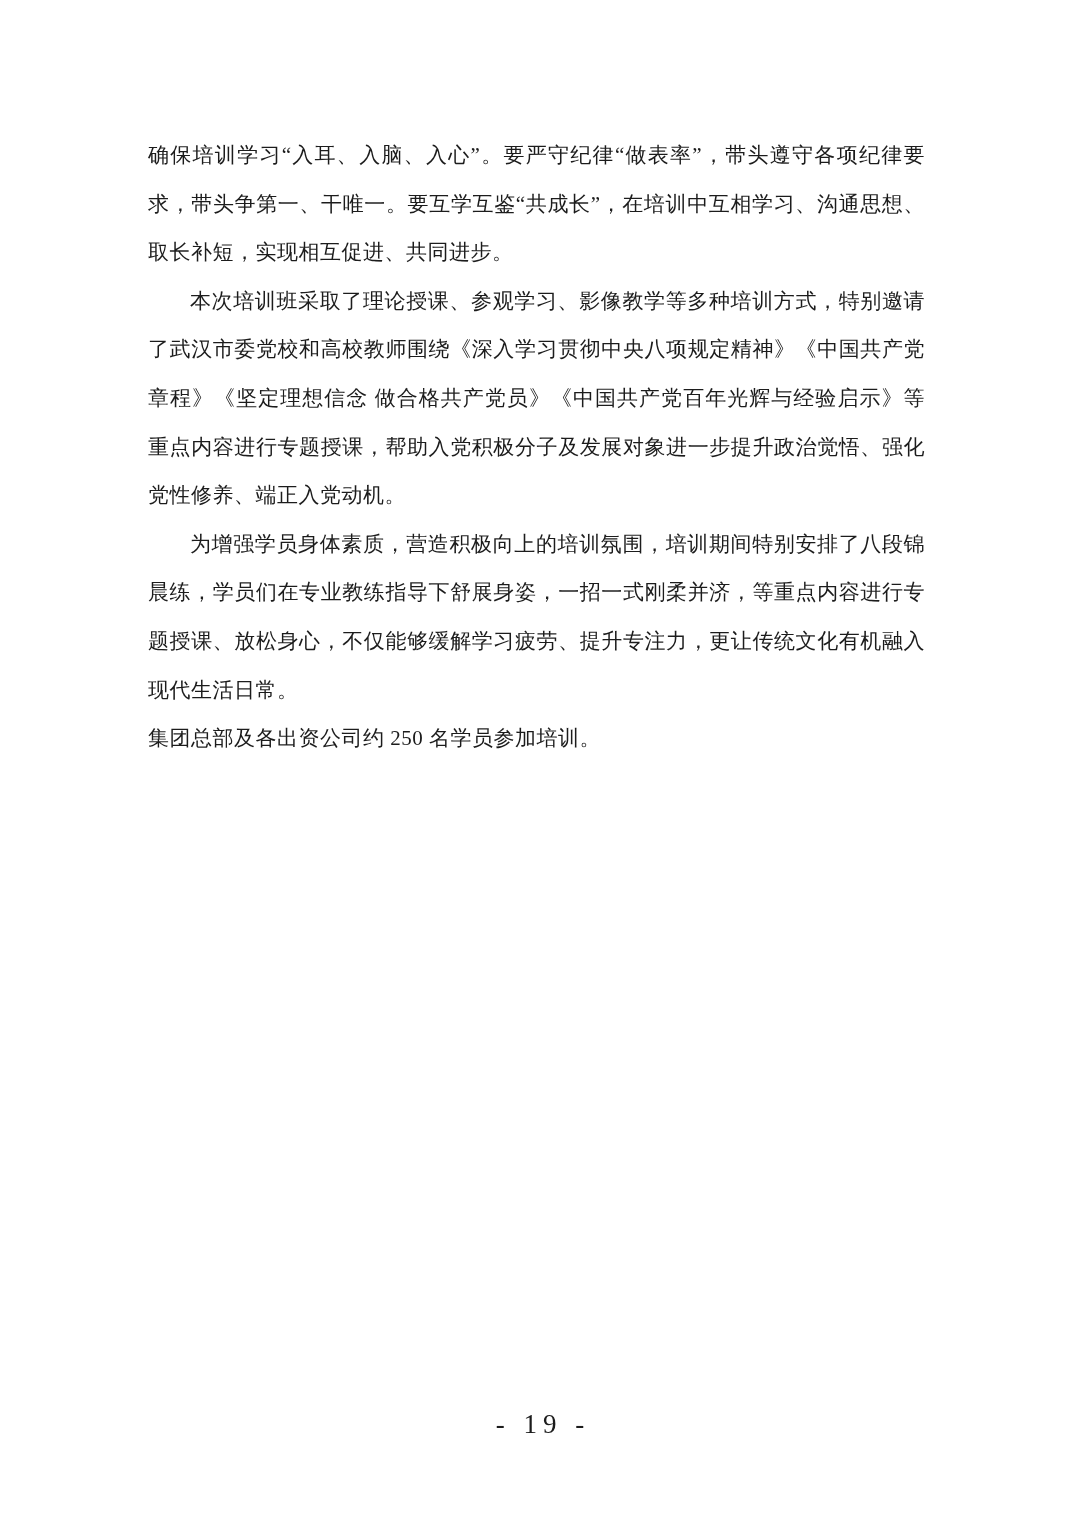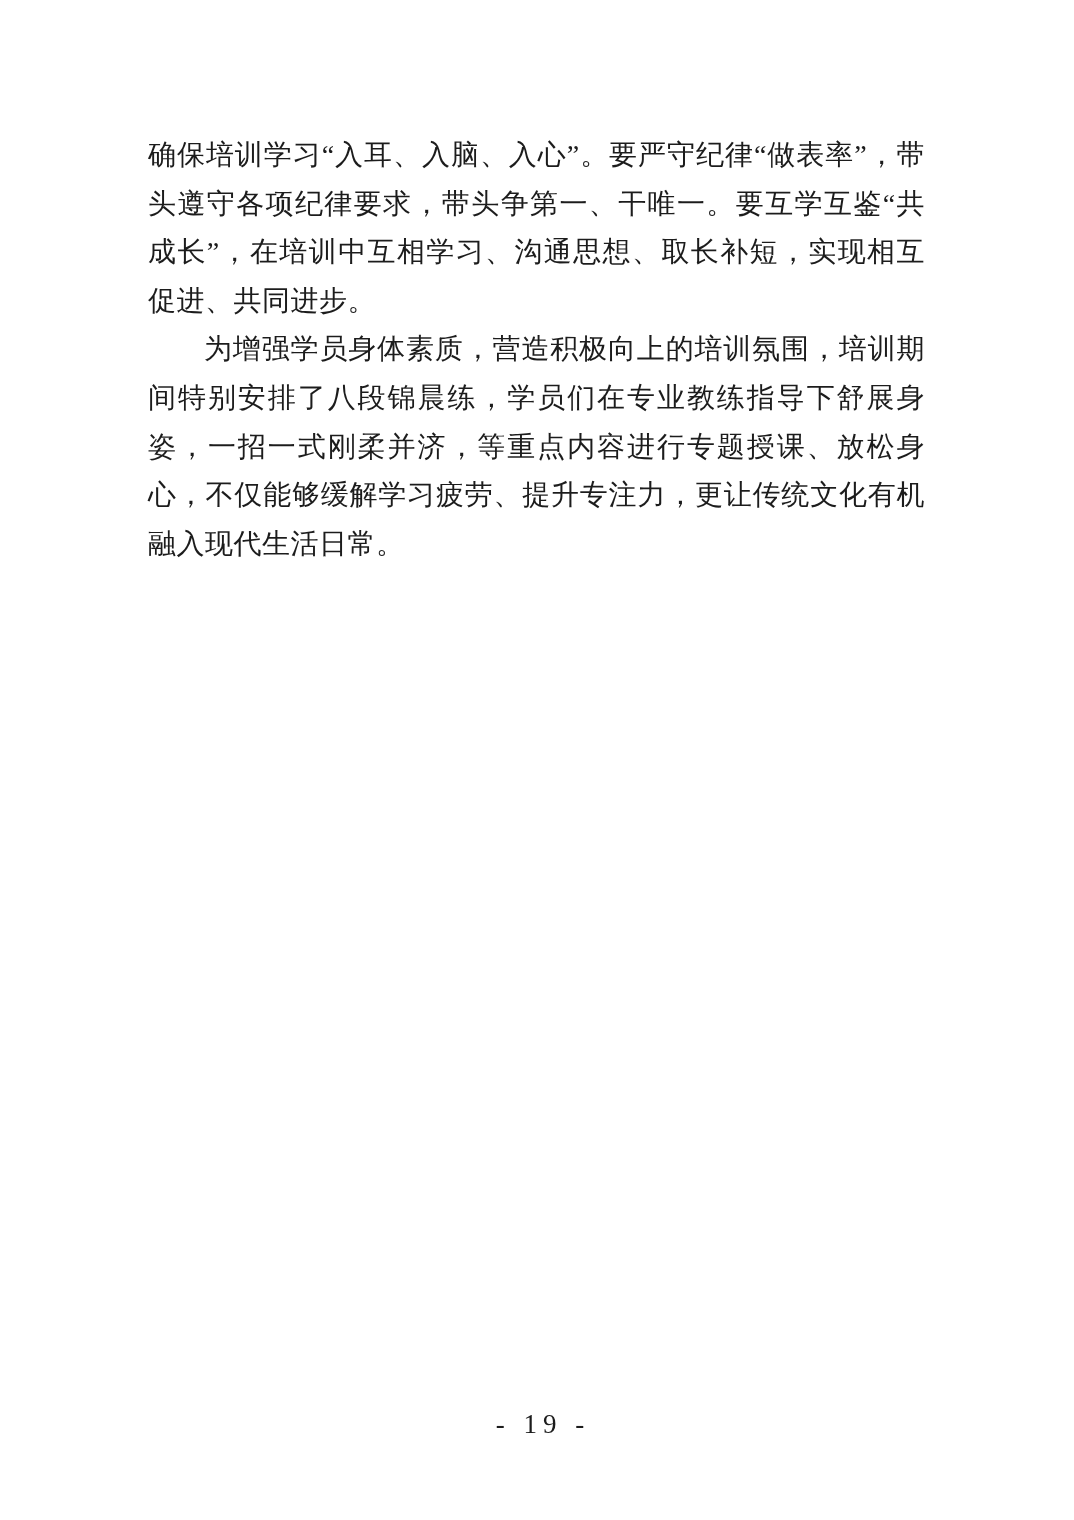--- a/index.html
+++ b/index.html
@@ -14,21 +14,21 @@
     background: #ffffff;
     overflow: hidden;
     font-family: "Liberation Serif", "DejaVu Serif", serif;
     color: #1c1c1c;
   }
   .doc-body {
     position: absolute;
     left: 148px;
     top: 131px;
     width: 777px;
-    font-size: 28px;
+    font-size: 21px;
     line-height: 48.6px;
     text-align: justify;
     text-justify: inter-ideograph;
     letter-spacing: 0.5px;
   }
   .para {
     margin: 0;
     padding: 0;
     text-indent: 0;
   }
@@ -46,17 +46,19 @@
     letter-spacing: 6px;
     color: #1c1c1c;
   }
 </style>
 </head>
 <body>
 
 <div class="page">
   <div class="doc-body">
     <p class="para">确保培训学习“入耳、入脑、入心”。要严守纪律“做表率”，带头遵守各项纪律要求，带头争第一、干唯一。要互学互鉴“共成长”，在培训中互相学习、沟通思想、取长补短，实现相互促进、共同进步。</p>
+    <p class="para indent">本次培训班采取了理论授课、参观学习、影像教学等多种培训方式，特别邀请了武汉市委党校和高校教师围绕《深入学习贯彻中央八项规定精神》《中国共产党章程》《坚定理想信念 做合格共产党员》《中国共产党百年光辉与经验启示》等重点内容进行专题授课，帮助入党积极分子及发展对象进一步提升政治觉悟、强化党性修养、端正入党动机。</p>
     <p class="para indent">为增强学员身体素质，营造积极向上的培训氛围，培训期间特别安排了八段锦晨练，学员们在专业教练指导下舒展身姿，一招一式刚柔并济，等重点内容进行专题授课、放松身心，不仅能够缓解学习疲劳、提升专注力，更让传统文化有机融入现代生活日常。</p>
+    <p class="para">集团总部及各出资公司约 250 名学员参加培训。</p>
   </div>
 
   <div class="page-number">- 19 -</div>
 </div>
 
 </body></html>

